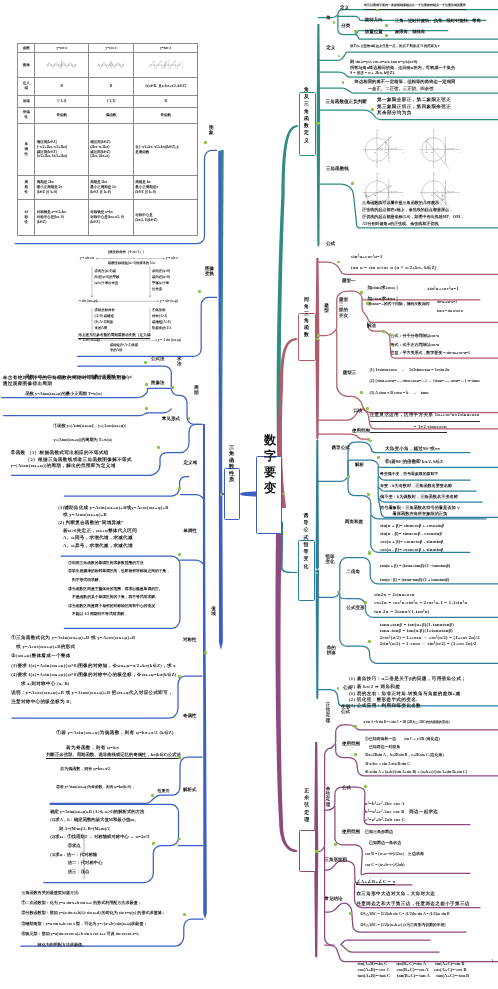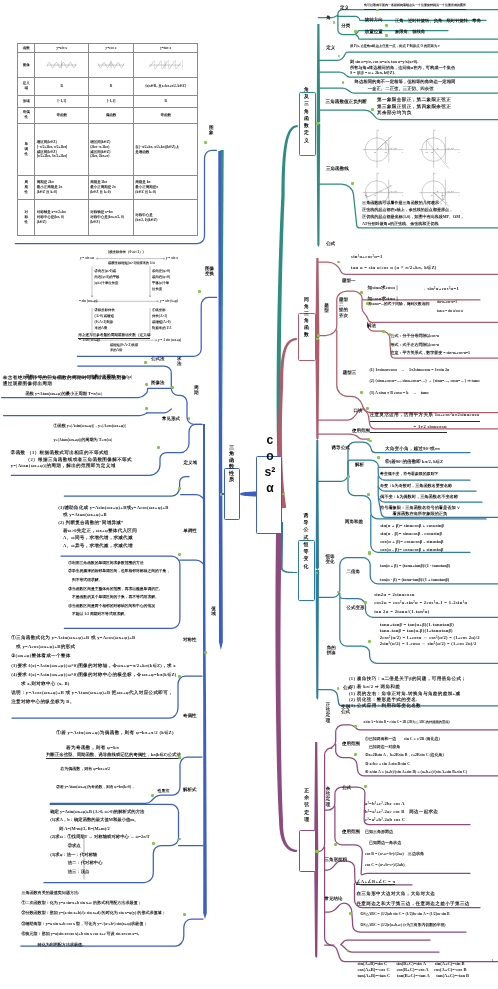--- a/index.html
+++ b/index.html
@@ -425,21 +425,21 @@
       <div class="lab" style="left: 341px; top: 704px; font-size: 4.5px; line-height: 5.4px; font-weight: 600; width: 9.9px; white-space: normal;">变形公式</div>
       <div class="lab" style="left: 342px; top: 741px; font-size: 4.5px; line-height: 5.4px; font-weight: 600;">使用范围</div>
       <div class="lab v" style="left: 325.4px; top: 786px; font-size: 4.5px; line-height: 5.17px; font-weight: 600; width: 5.1px;">余弦定理</div>
       <div class="lab" style="left: 342px; top: 784.5px; font-size: 4.5px; line-height: 5.4px; font-weight: 600;">公式</div>
       <div class="lab" style="left: 342px; top: 829px; font-size: 4.5px; line-height: 5.4px; font-weight: 600;">使用范围</div>
       <div class="lab" style="left: 324.5px; top: 857px; font-size: 4.5px; line-height: 5.4px; font-weight: 600;">三角形面积</div>
       <div class="lab" style="left: 324.5px; top: 896px; font-size: 4.5px; line-height: 5.4px; font-weight: 600;">常见结论</div>
     </div>
   <div id="nodelayer">
       <div class="nodebox" style="left: 256.2px; top: 456.3px; width: 26.2px; height: 77.5px; border: 1.5px solid rgb(59, 95, 196);"></div>
-      <div class="nodetext" style="left: 263.5px; top: 431.5px; font-size: 12.2px; line-height: 16.2px; width: 13px;">cos²α</div>
+      <div class="nodetext" style="left: 263.5px; top: 431.5px; font-size: 12.2px; line-height: 16.2px; width: 13px;">数字要变</div>
       <div class="nodebox" style="left: 224.1px; top: 468.4px; width: 16px; height: 51.5px; border: 1.1px solid rgb(59, 95, 196);"></div>
       <div class="nodetext" style="left: 228.6px; top: 443.5px; font-size: 5.3px; line-height: 6.6px; width: 6.1px;">三角函数性质</div>
       <div class="nodebox" style="left: 298.6px; top: 91.6px; width: 17px; height: 64.1px; border: 1.1px solid rgb(46, 140, 128);"></div>
       <div class="nodetext" style="left: 303.6px; top: 85.8px; font-size: 4.9px; line-height: 7.25px; width: 5.7px;">角及三角函数定义</div>
       <div class="nodebox" style="left: 297.7px; top: 313.4px; width: 18.2px; height: 47.5px; border: 1.1px solid rgb(176, 92, 106);"></div>
       <div class="nodetext" style="left: 303.7px; top: 296.8px; font-size: 4.9px; line-height: 6.95px; width: 5.7px;">同角三角函数</div>
       <div class="nodebox" style="left: 298.4px; top: 540px; width: 16.7px; height: 61.1px; border: 1.1px solid rgb(47, 125, 158);"></div>
       <div class="nodetext" style="left: 303.1px; top: 511.8px; font-size: 4.9px; line-height: 7.25px; width: 5.7px;">诱导公式恒等变化</div>
       <div class="nodebox" style="left: 298.5px; top: 829.7px; width: 17px; height: 42.3px; border: 1.1px solid rgb(141, 74, 126);"></div>
       <div class="nodetext" style="left: 303.8px; top: 787px; font-size: 4.9px; line-height: 7.2px; width: 5.7px;">正余弦定理</div>

